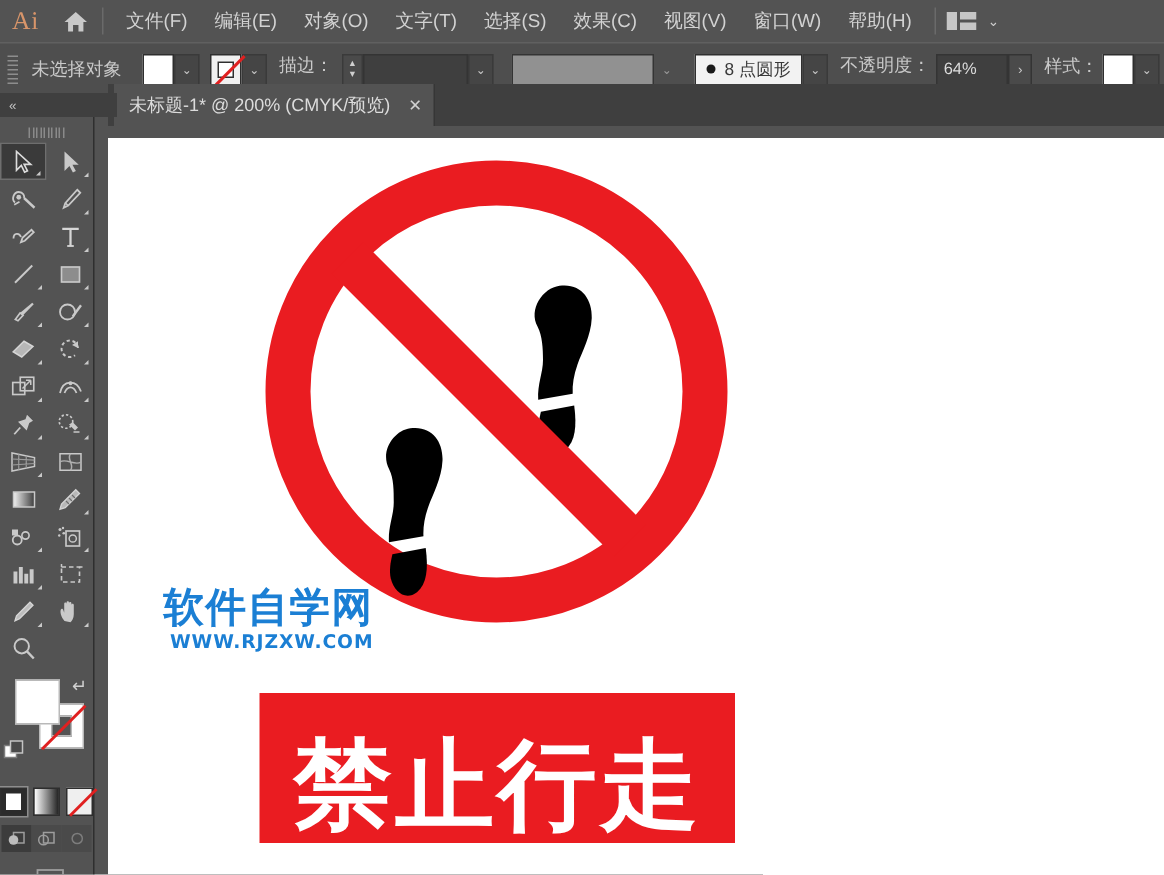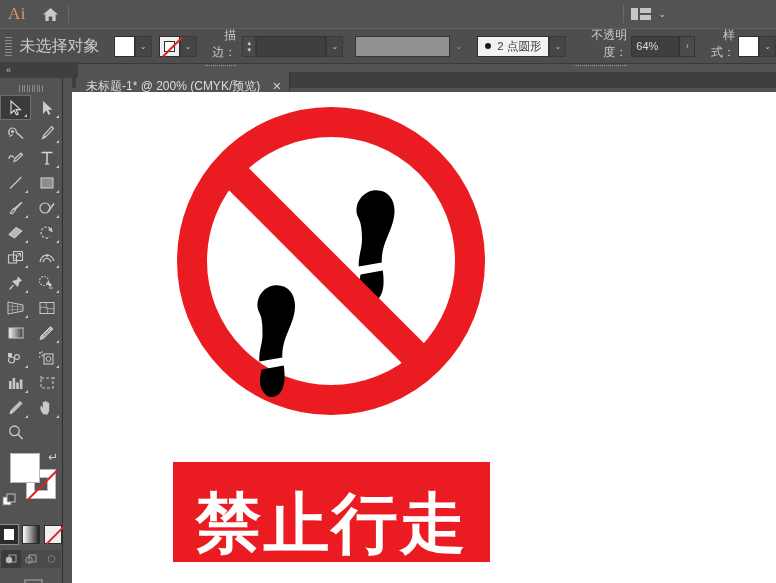--- a/index.html
+++ b/index.html
@@ -33,21 +33,21 @@
   .ws-chev{color:#cfcfcf;font-size:9px;}
 
   
   .ctrlbar{
     position:absolute;left:0;top:28px;width:776px;height:34px;
     background:#4e4e4e;border-top:1px solid #606060;border-bottom:1px solid #3a3a3a;
     display:flex;align-items:center;
   }
   .grip{width:12px;height:22px;margin-left:3px;display:flex;flex-direction:column;justify-content:center;gap:2px;}
   .grip i{display:block;height:1px;background:#8d8d8d;width:7px;margin-left:2px;}
-  .nosel{color:#c9c9c9;font-size:16px;margin-left:6px;white-space:nowrap;}
+  .nosel{color:#c9c9c9;font-size:12px;margin-left:6px;white-space:nowrap;}
 
   .swatch-group{display:flex;align-items:center;margin-left:14px;}
   .sw-box{
     width:21px;height:21px;border:1px solid #2e2e2e;box-sizing:border-box;background:#ffffff;
   }
   .sw-none{position:relative;background:#f0f0f0;}
   .sw-none .inner{position:absolute;left:4px;top:4px;width:11px;height:11px;border:1px solid #2f2f2f;box-sizing:border-box;background:#fff;}
   .sw-none .slash{position:absolute;left:-1px;top:9px;width:27px;height:2px;background:#e02020;transform:rotate(-45deg);transform-origin:center;}
   .mini-drop{
     width:17px;height:21px;background:#454545;border:1px solid #3a3a3a;box-sizing:border-box;
@@ -73,21 +73,21 @@
 
   .opacity-field{
     width:48px;height:21px;background:#3f3f3f;border:1px solid #343434;box-sizing:border-box;
     color:#dcdcdc;font-size:11px;display:flex;align-items:center;padding-left:4px;
   }
   .chev-r{width:16px;height:21px;background:#4a4a4a;border:1px solid #343434;box-sizing:border-box;display:flex;align-items:center;justify-content:center;color:#cacaca;font-size:9px;}
   .style-box{width:21px;height:21px;background:#ffffff;border:1px solid #2e2e2e;box-sizing:border-box;}
 
   
   .tabstrip{
-    position:absolute;left:72px;top:72px;width:704px;height:16px;background:#3f3f3f;
+    position:absolute;left:72px;top:56px;width:704px;height:28px;background:#3f3f3f;
   }
   .doctab{
     position:absolute;left:4px;top:0;height:28px;background:#535353;
     display:flex;align-items:center;padding:0 8px 0 10px;gap:12px;border-right:1px solid #363636;
   }
   .doctab .title{color:#dcdcdc;font-size:12px;white-space:nowrap;}
   .doctab .x{color:#d0d0d0;font-size:11px;cursor:pointer;}
 
   
   .tb-head{
@@ -159,20 +159,31 @@
 <div id="app">
 
   <div class="menubar">
     <div class="ai-logo">Ai</div>
     <div class="home-btn">
       <svg width="17" height="15" viewBox="0 0 17 15">
         <path d="M8.5 1 L16 7.6 L13.6 7.6 L13.6 14 L10.3 14 L10.3 9.6 L6.7 9.6 L6.7 14 L3.4 14 L3.4 7.6 L1 7.6 Z" fill="#c9c9c9"></path>
       </svg>
     </div>
     <div class="menusep"></div>
+    <div class="menu-items">
+      <div class="menu-item">文件(F)</div>
+      <div class="menu-item">编辑(E)</div>
+      <div class="menu-item">对象(O)</div>
+      <div class="menu-item">文字(T)</div>
+      <div class="menu-item">选择(S)</div>
+      <div class="menu-item">效果(C)</div>
+      <div class="menu-item">视图(V)</div>
+      <div class="menu-item">窗口(W)</div>
+      <div class="menu-item">帮助(H)</div>
+    </div>
     <div class="ws-wrap">
       <div class="ws-divider"></div>
       <div class="ws-icon">
         <svg width="20" height="14" viewBox="0 0 20 14">
           <rect x="0" y="1" width="7" height="12" fill="#c6c6c6"></rect>
           <rect x="9" y="1" width="11" height="5" fill="#c6c6c6"></rect>
           <rect x="9" y="8" width="11" height="5" fill="#c6c6c6"></rect>
         </svg>
       </div>
       <div class="ws-chev">⌄</div>
@@ -213,21 +224,21 @@
     </div>
 
     <div style="display:flex;align-items:center;margin-left:12px;">
       <div class="field-gray"></div>
       <div class="drop-flat">⌄</div>
     </div>
 
     <div style="display:flex;align-items:center;margin-left:10px;">
       <div class="brush-field">
         <span class="brush-dot"></span>
-        <span>2 点圆形</span>
+        <span>8 点圆形</span>
       </div>
       <div class="mini-drop">⌄</div>
     </div>
 
     <div class="lbl">不透明度：</div>
     <div style="display:flex;align-items:center;margin-left:4px;">
       <div class="opacity-field">64%</div>
       <div class="chev-r">›</div>
     </div>
 
@@ -557,20 +568,24 @@
 
         <g fill="#000000">
           <path d="M87.5 211 C81 199 90.5 185 101.5 183.5 C115.5 181.5 123.5 192 123 205 C122.5 217 116.5 227.5 113.5 236 C111 243 110 249.5 110.3 255.5 L87.3 259.5 C86.7 249 90.5 241.5 90.5 233 C90.5 225 90.5 217 87.5 211 Z"></path>
           <path d="M89.6 267.5 L111.8 263.4 C113.6 277 112.6 287.5 106 292.8 C98.5 298.5 90.8 293 88.5 283.5 C87.3 278.5 88.4 272.6 89.6 267.5 Z"></path>
         </g>
 
         <path d="M70.2 59.5 L258.5 247.8 L237.5 268.8 L49.2 80.5 Z" fill="#ea1c21"></path>
       </svg>
     </div>
 
+    <div class="watermark">
+      <div class="wm-cn">软件自学网</div>
+      <div class="wm-en">WWW.RJZXW.COM</div>
+    </div>
 
     <div class="banner">
       <div class="banner-text">禁止行走</div>
     </div>
 
   </div>
 
 </div>
 
 </body></html>

